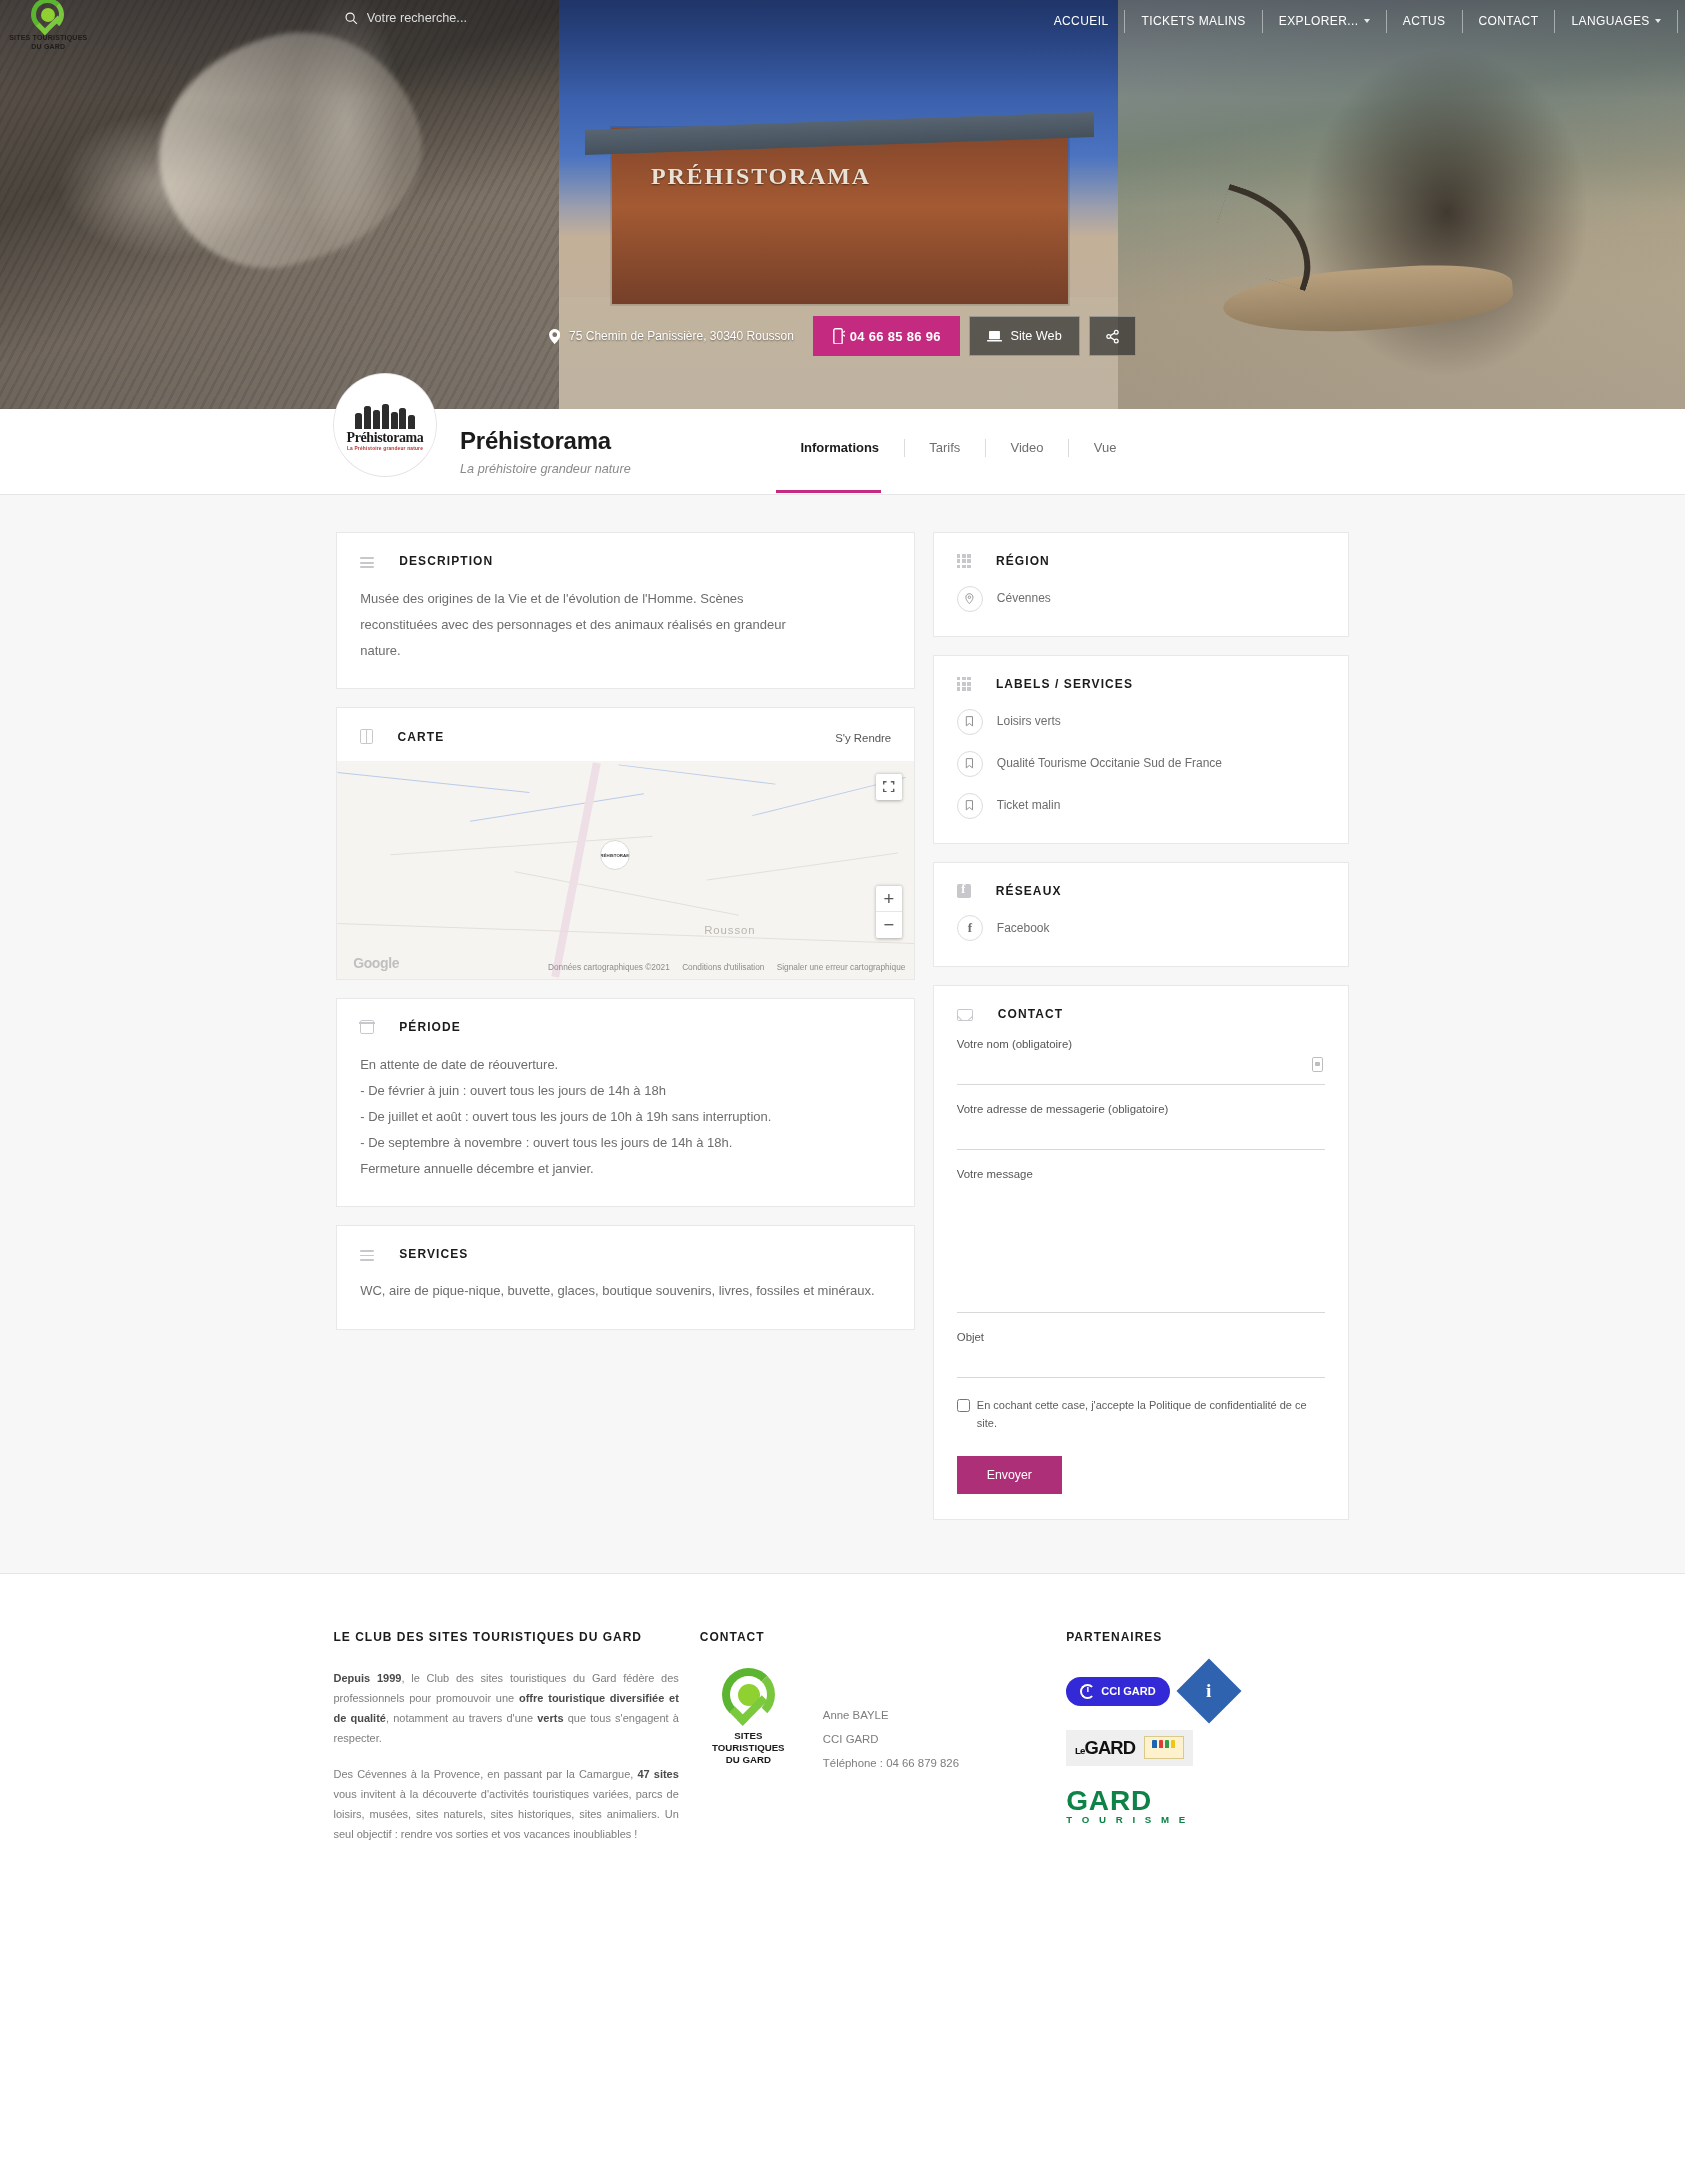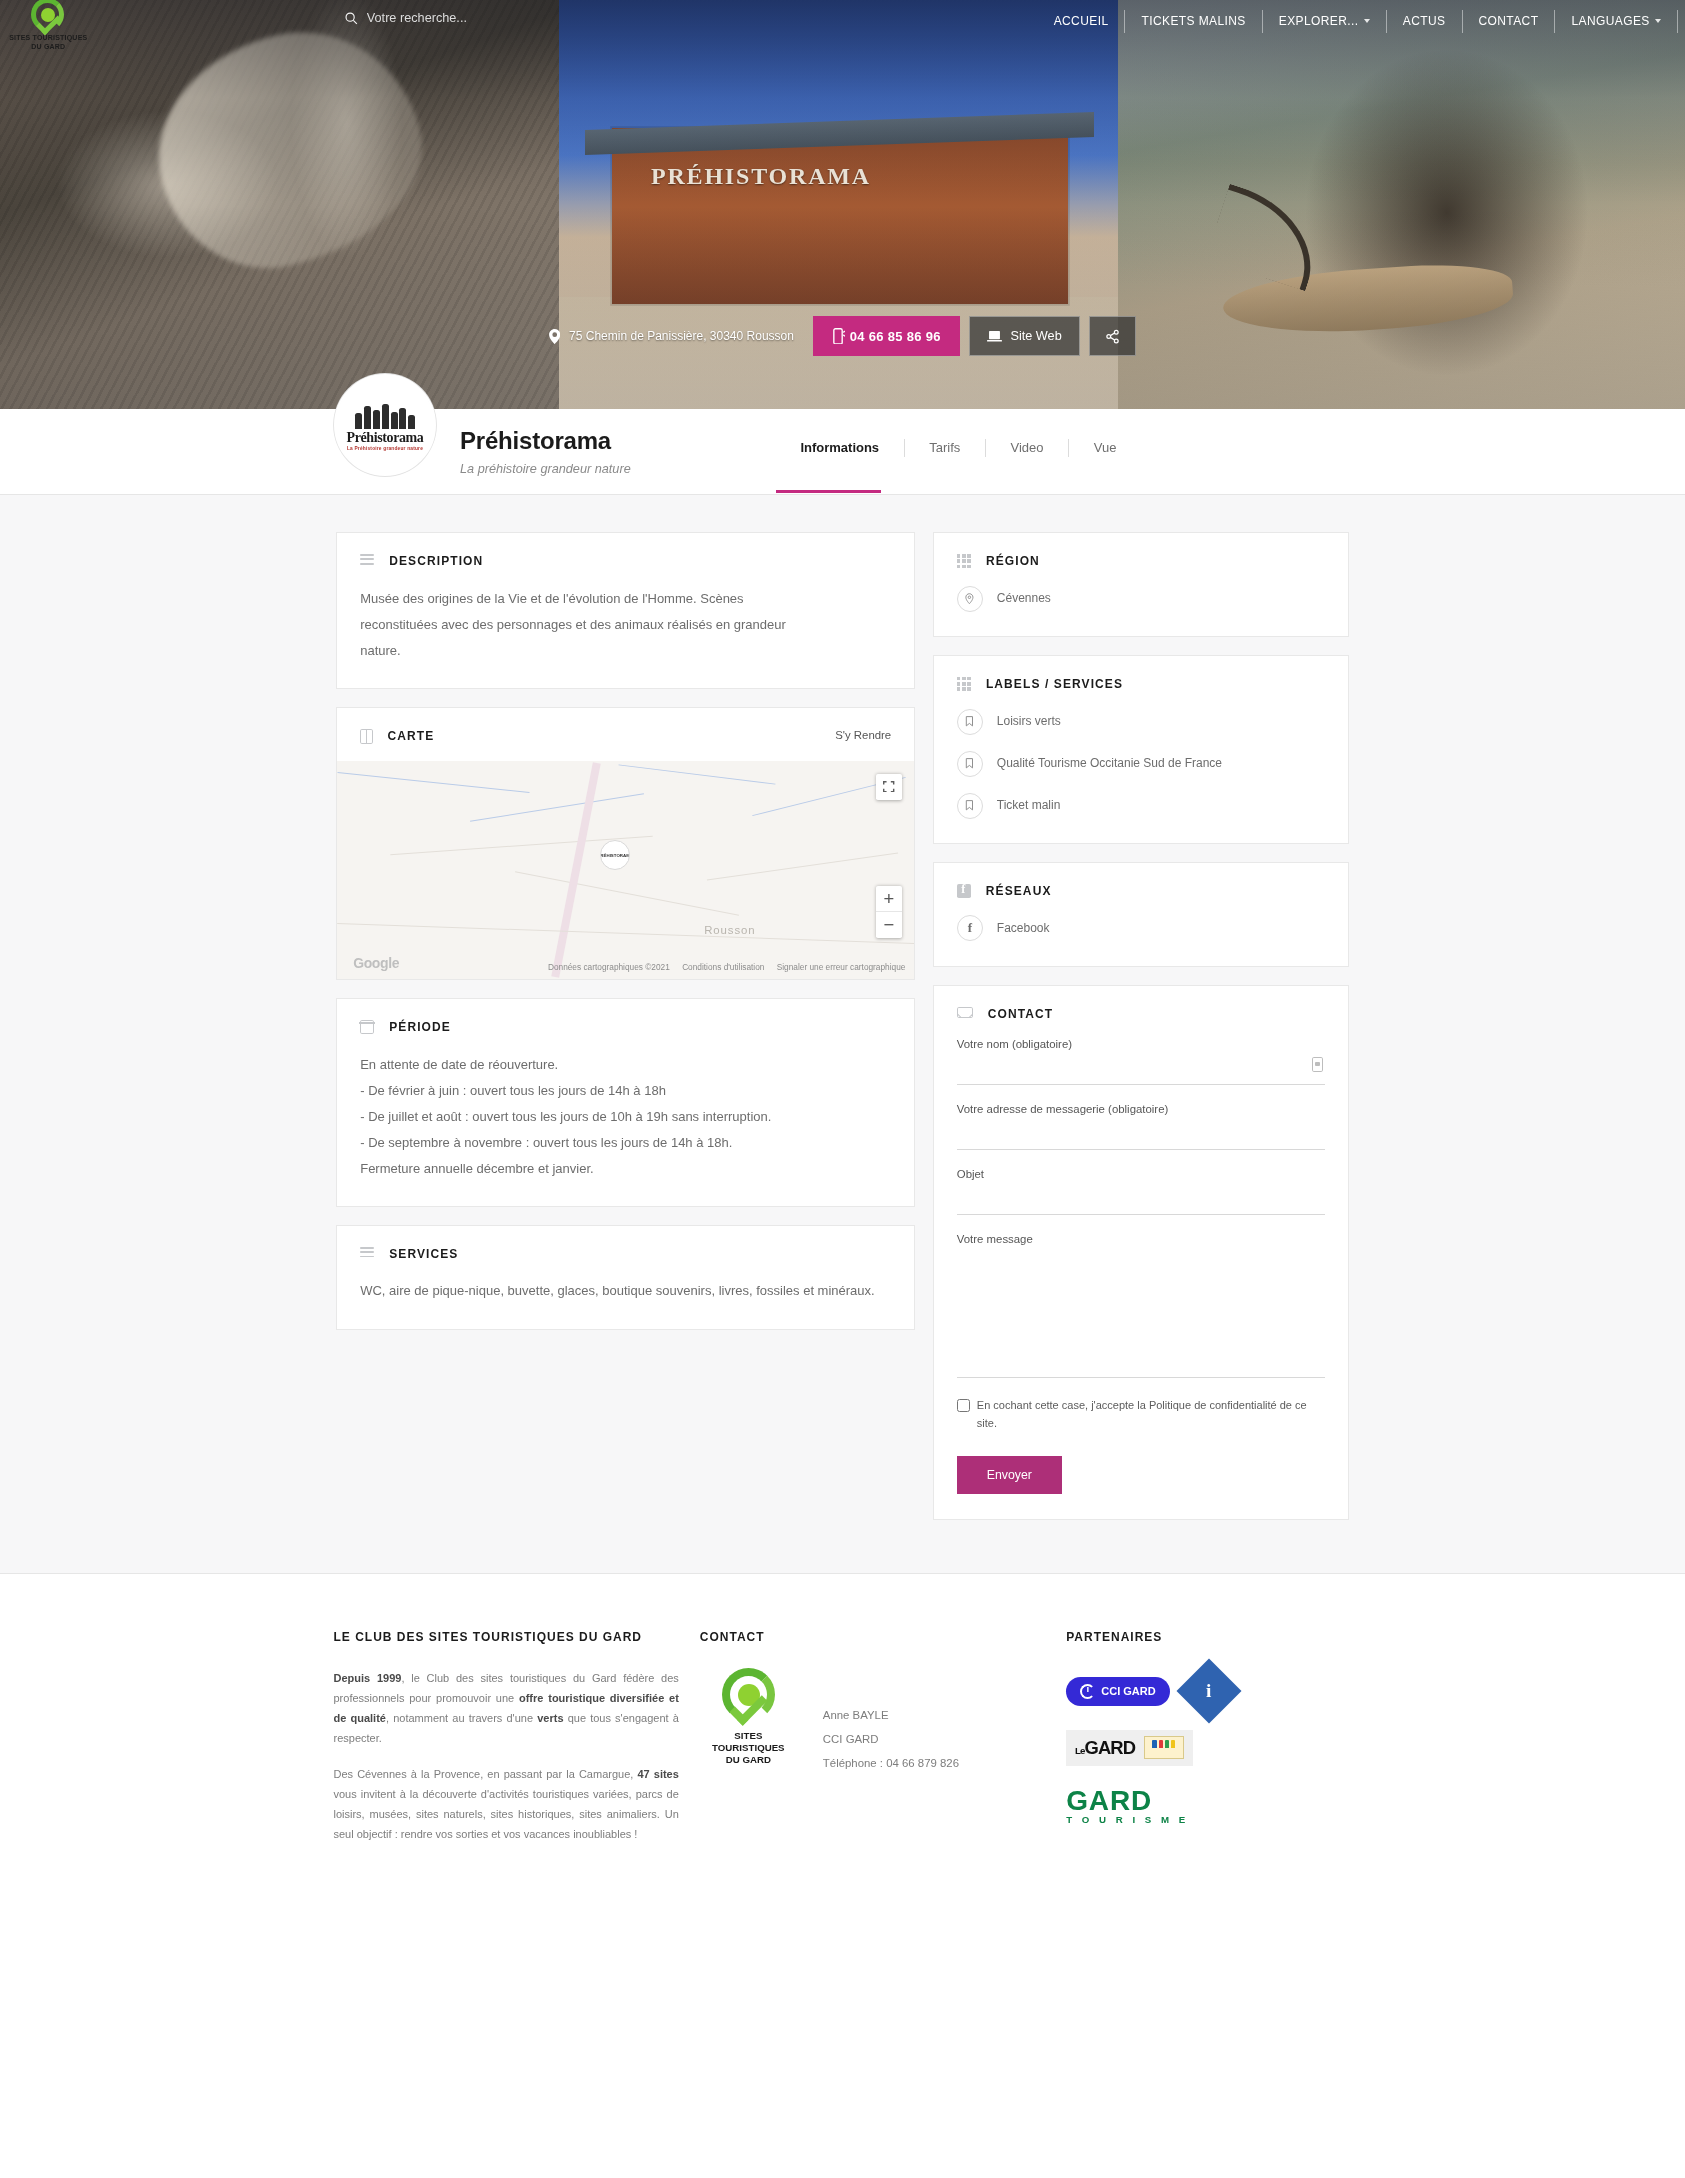--- a/index.html
+++ b/index.html
@@ -199,21 +199,21 @@
   .main {
     background:#f7f7f8; padding:37px 0 53px;
     display:flex; justify-content:center; gap:17.6px; align-items:flex-start;
   }
   .col-left { width:579px; display:flex; flex-direction:column; gap:17.6px; }
   .col-right { width:416px; display:flex; flex-direction:column; gap:17.6px; }
 
   .card { background:#fff; border:0.9px solid #e8e8e8; }
   .card-pad { padding:21px 23px 24.6px; }
   .card-head {
-    display:flex; align-items:flex-start; gap:15px; margin-bottom:17.6px;
+    display:flex; align-items:flex-end; gap:25px; margin-bottom:17.6px;
   }
   .card-title {
     font-size:12px; font-weight:bold; color:#1b1b1b;
     letter-spacing:1.1px; text-transform:uppercase;
   }
   .head-right { margin-left:auto; font-size:11.4px; color:#555; cursor:pointer; }
   .body-text { font-size:13px; color:#6d6d6d; line-height:26px; }
   .body-text .ln { display:block; }
 
   
@@ -718,30 +718,30 @@
         </div>
 
         <div class="f-field">
           <div class="f-label">Votre adresse de messagerie (obligatoire)</div>
           <div class="f-line">
             <input value="" style="">
           </div>
         </div>
 
         <div class="f-field">
+          <div class="f-label">Votre message</div>
+          <div class="f-area">
+            <textarea style=""></textarea>
+          </div>
+        </div>
+
+        <div class="f-field">
           <div class="f-label">Objet</div>
           <div class="f-line">
             <input value="" style="">
-          </div>
-        </div>
-
-        <div class="f-field">
-          <div class="f-label">Votre message</div>
-          <div class="f-area">
-            <textarea style=""></textarea>
           </div>
         </div>
 
         <div class="consent">
           <input type="checkbox" style="">
           <label>En cochant cette case, j'accepte la Politique de confidentialité de ce site.</label>
         </div>
 
         <button class="btn-send">Envoyer</button>
       </div>

